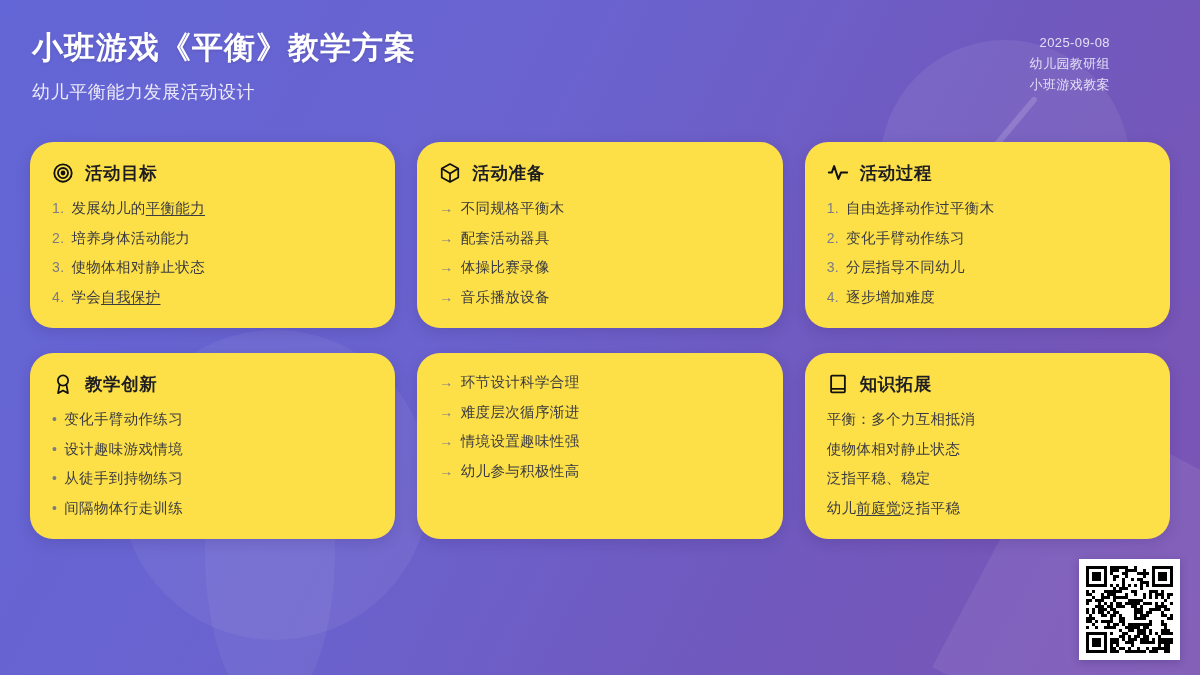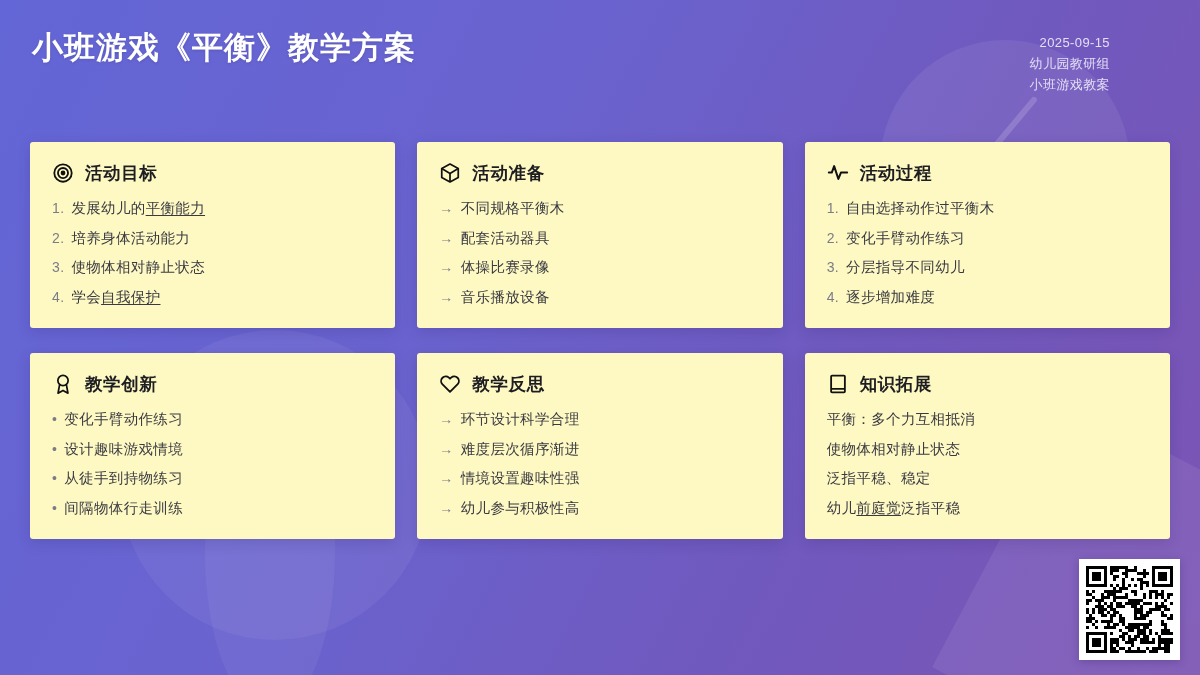--- a/index.html
+++ b/index.html
@@ -50,21 +50,21 @@
 
   .grid {
     position:absolute; left:30px; top:142px;
     width:1140px;
     display:grid;
     grid-template-columns:repeat(3,1fr);
     grid-template-rows:repeat(2,186px);
     gap:25px 22px;
   }
   .card {
-    background:#fef9c3; border-radius:3px;
+    background:#fde047; border-radius:23px;
     box-shadow:0 4px 14px rgba(40,25,90,0.17);
     padding:19px 22px 14px 22px;
     overflow:hidden;
   }
   .card-head { display:flex; align-items:center; gap:11px; margin-bottom:13px; }
   .card-icon { width:22px; height:22px; display:block; flex:0 0 22px; }
   .card-icon svg { display:block; width:22px; height:22px; }
   .card-title { font-size:17.5px; font-weight:700; color:#1d1d22; letter-spacing:0.6px; }
 
   ul { list-style:none; }
@@ -88,22 +88,23 @@
 <div class="bg-layer">
   <div class="deco-circle-left"></div>
   <div class="deco-blob"></div>
   <div class="deco-circle-top"></div>
   <div class="deco-needle"></div>
   <div class="deco-diamond"></div>
 </div>
 
 <header>
   <div class="title">小班游戏《平衡》教学方案</div>
+  <div class="subtitle">幼儿平衡能力发展活动设计</div>
   <div class="meta">
-    <div>2025-09-15</div>
+    <div>2025-09-08</div>
     <div>幼儿园教研组</div>
     <div>小班游戏教案</div>
   </div>
 </header>
 
 <div class="grid" id="card-grid">
     <div class="card">
       <div class="card-head">
         <span class="card-icon">
           <svg viewBox="0 0 24 24" fill="none" stroke="#111" stroke-width="2">
@@ -214,28 +215,20 @@
           <span class="marker">•</span>
           <span class="txt"><span>从徒手到持物练习</span></span>
         </li>
         <li>
           <span class="marker">•</span>
           <span class="txt"><span>间隔物体行走训练</span></span>
         </li>
       </ul>
     </div>
     <div class="card">
-      <div class="card-head">
-        <span class="card-icon">
-          <svg viewBox="0 0 24 24" fill="none" stroke="#111" stroke-width="2" stroke-linejoin="round">
-            <path d="M12 20.6 3.6 12.2a5.1 5.1 0 0 1 7.2-7.2l1.2 1.2 1.2-1.2a5.1 5.1 0 0 1 7.2 7.2z"></path>
-          </svg>
-        </span>
-        <span class="card-title">教学反思</span>
-      </div>
       <ul>
         <li>
           <span class="marker">→</span>
           <span class="txt"><span>环节设计科学合理</span></span>
         </li>
         <li>
           <span class="marker">→</span>
           <span class="txt"><span>难度层次循序渐进</span></span>
         </li>
         <li>

